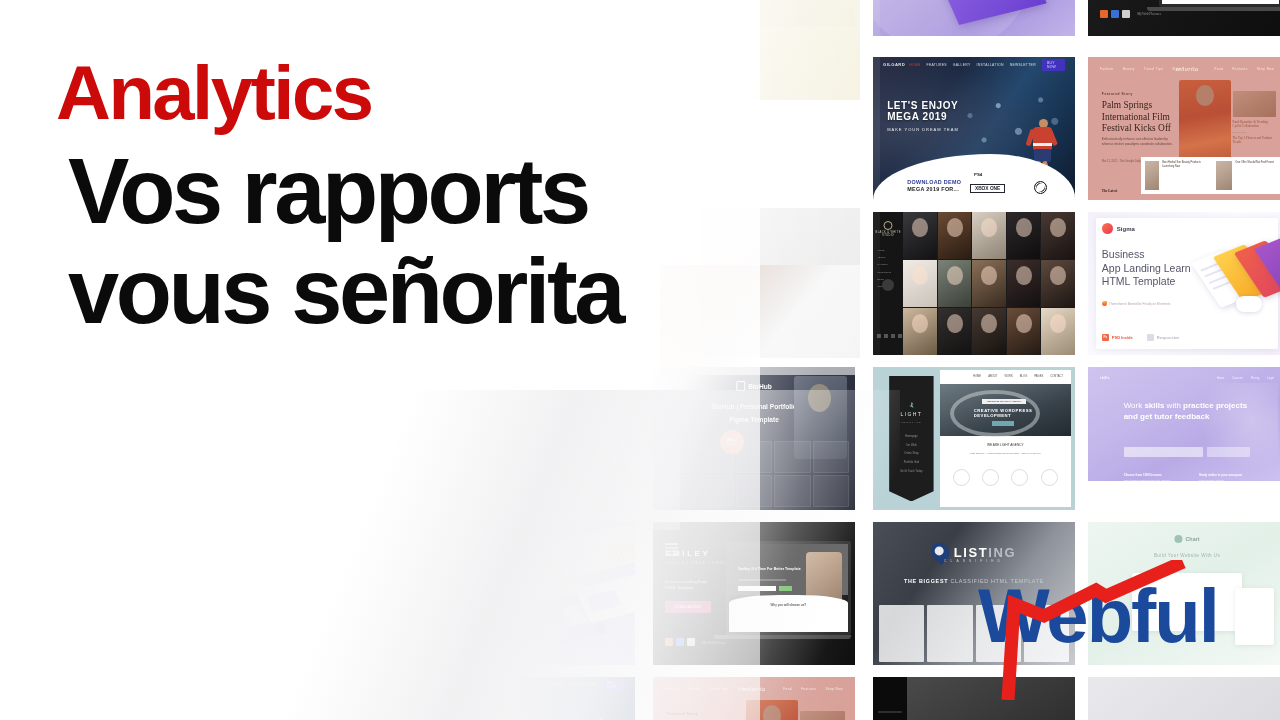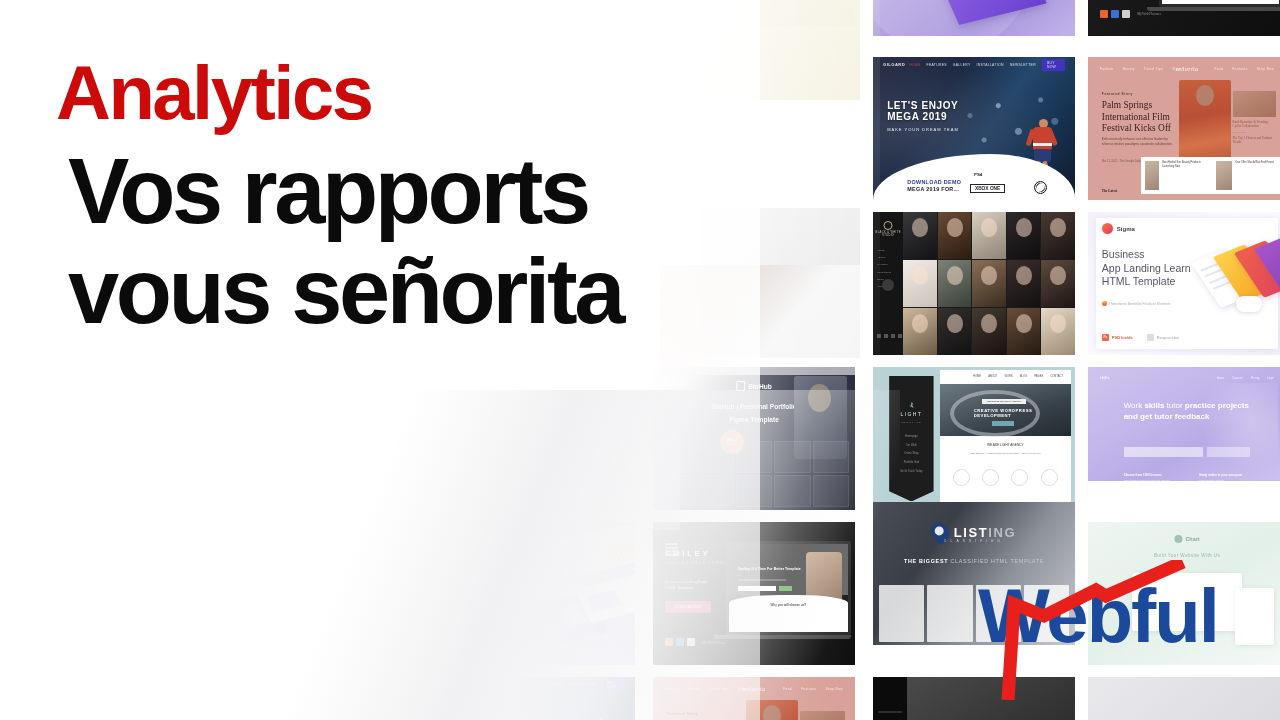--- a/index.html
+++ b/index.html
@@ -534,21 +534,21 @@
     <div class="tile t-lrn" style="left:1088px;top:367px;width:198px;height:143px;">
       <div class="inner">
         <div class="hero"></div>
         <div class="lg">skills</div>
         <div class="nv">
           <span>Home</span>
           <span>Courses</span>
           <span>Pricing</span>
           <span>Login</span>
         </div>
-        <div class="h"><span>Work </span><b>skills</b><span> tutor </span><b>practice projects and get tutor feedback</b></div>
+        <div class="h"><span>Work </span><b>skills</b><span> with </span><b>practice projects and get tutor feedback</b></div>
         <div class="f"></div>
         <div class="f2"></div>
         <div class="c1">
             <b>Choose from 1000 lessons</b>
             <s>Expert curated content across every discipline</s>
           </div>
         <div class="c2">
             <b>Study online in your own pace</b>
             <s>Learn anywhere anytime</s>
           </div>
@@ -626,21 +626,21 @@
             <div class="inp"></div>
             <div class="gbt"></div>
             <div class="wht"></div>
             <div class="wt">Why you will choose us?</div>
           </div>
         </div>
         <div class="base"></div>
       </div>
     </div>
 
-    <div class="tile t-lis" style="left:873px;top:502px;width:202px;height:143px;">
+    <div class="tile t-lis" style="left:873px;top:522px;width:202px;height:143px;">
       <div class="inner">
         <div class="logo">
           <span class="pin"></span>
           <span class="ln"><b>LIST</b><s>ING</s></span>
         </div>
         <div class="cl">CLASSIFIED</div>
         <div class="tag"><b>THE BIGGEST </b><s>CLASSIFIED HTML TEMPLATE</s></div>
         <div class="shots">
             <div></div>
             <div></div>

